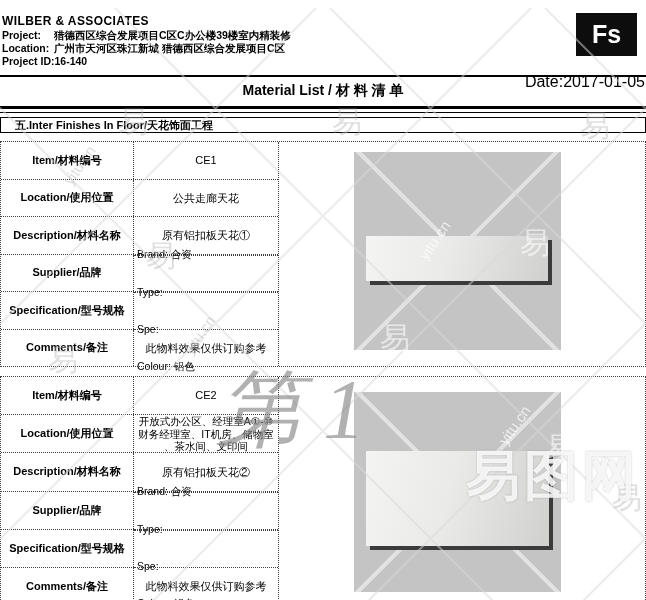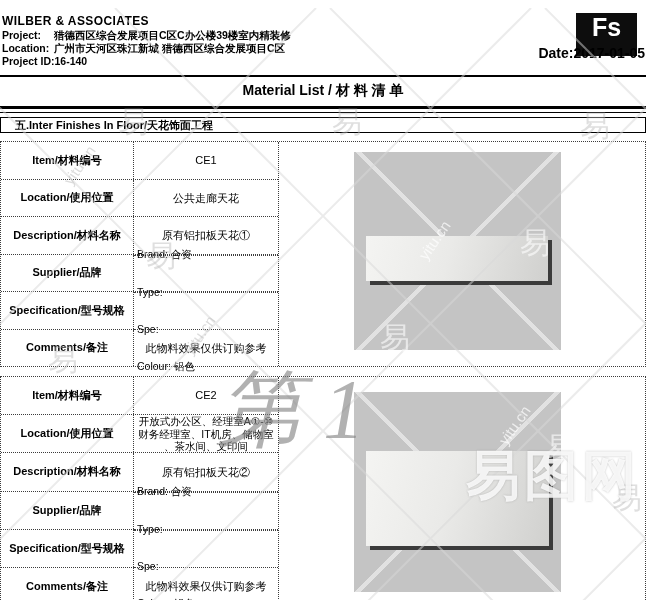--- a/index.html
+++ b/index.html
@@ -7,23 +7,23 @@
         font-family:"Liberation Sans",sans-serif;color:#000;margin-top:8px;}
 
   
   .company{position:absolute;left:2px;top:6px;font-size:12px;font-weight:bold;letter-spacing:.4px;}
   .meta{position:absolute;left:2px;font-size:10.5px;white-space:nowrap;font-weight:bold;}
   .meta .lbl{display:inline-block;min-width:52px;}
   .meta-project{top:21px;}
   .meta-location{top:34px;}
   .meta-id{top:47px;}
   .logo{position:absolute;left:576px;top:5px;width:61px;height:43px;background:#0d0d0d;
-        color:#fff;display:flex;align-items:flex-start;justify-content:center;
+        color:#fff;display:flex;align-items:center;justify-content:center;
         font-size:25px;font-weight:bold;}
-  .date{position:absolute;right:1px;top:37px;font-size:14px;font-weight:bold;}
+  .date{position:absolute;right:1px;top:65px;font-size:16px;}
 
   
   .rule{position:absolute;left:0;right:0;background:#000;}
   .rule-top{top:67px;height:2px;}
   .rule-mid1{top:98px;height:2.5px;}
   .rule-mid2{top:103.5px;height:1.2px;}
   .title-band{position:absolute;left:0;right:0;top:74px;text-align:center;
               font-size:14px;font-weight:bold;}
   .section-band{position:absolute;left:0;right:0;top:109px;height:16px;
                 border:1.5px solid #000;display:flex;align-items:center;

